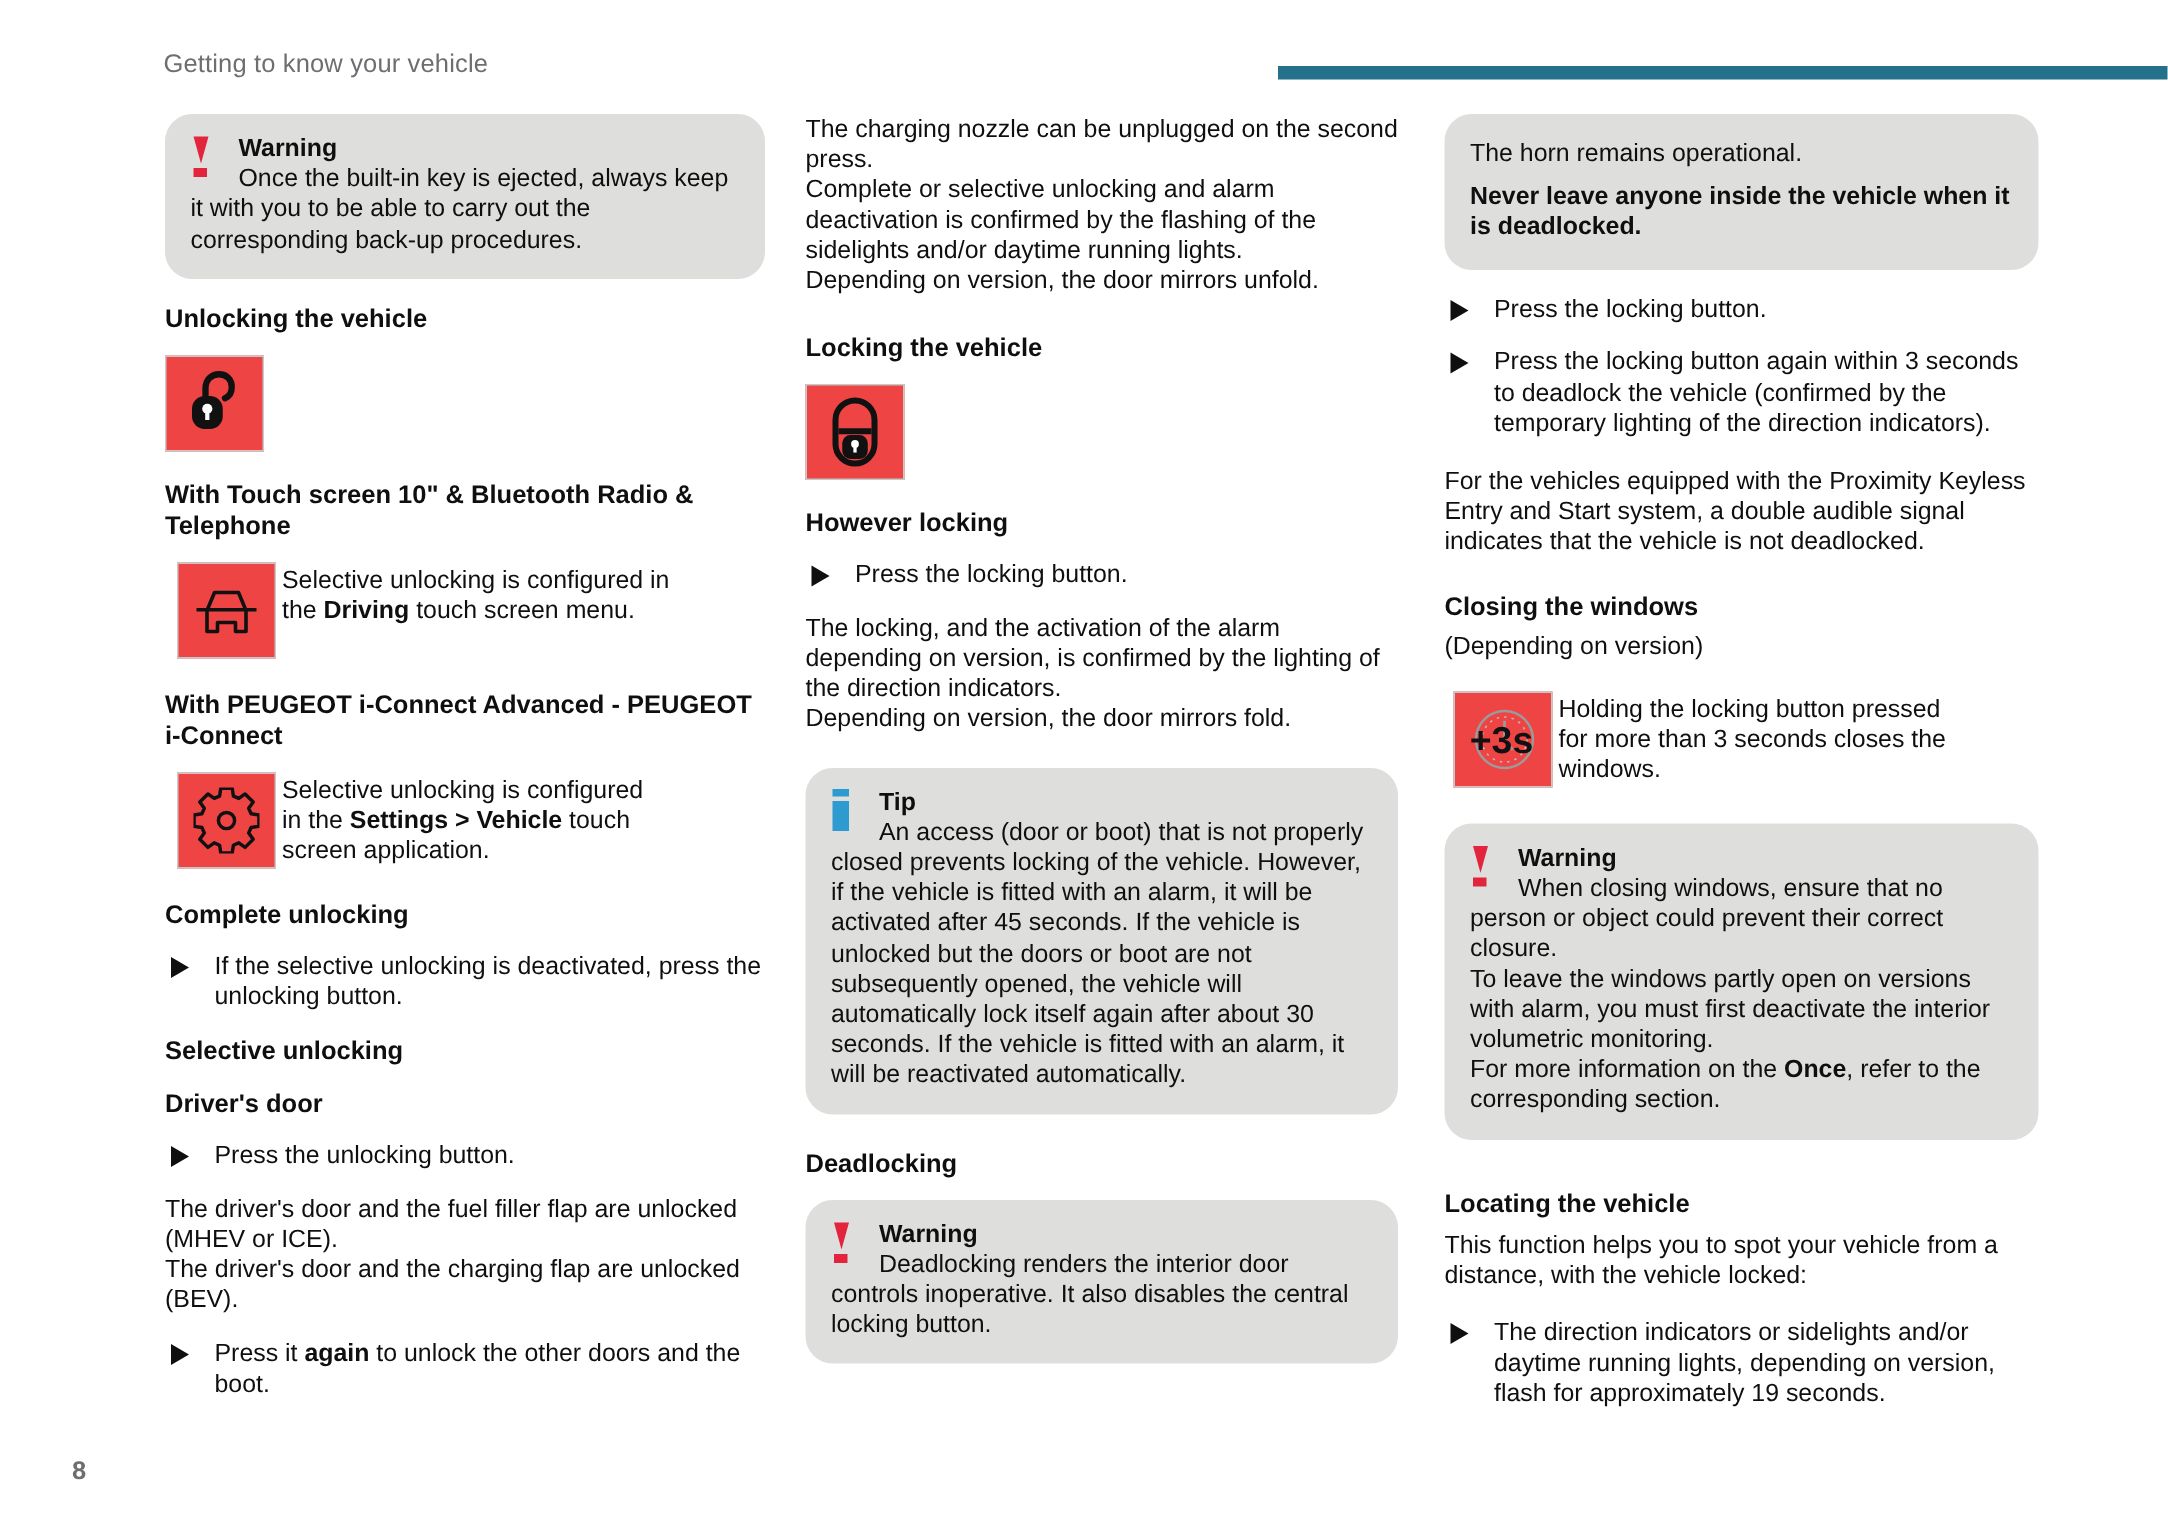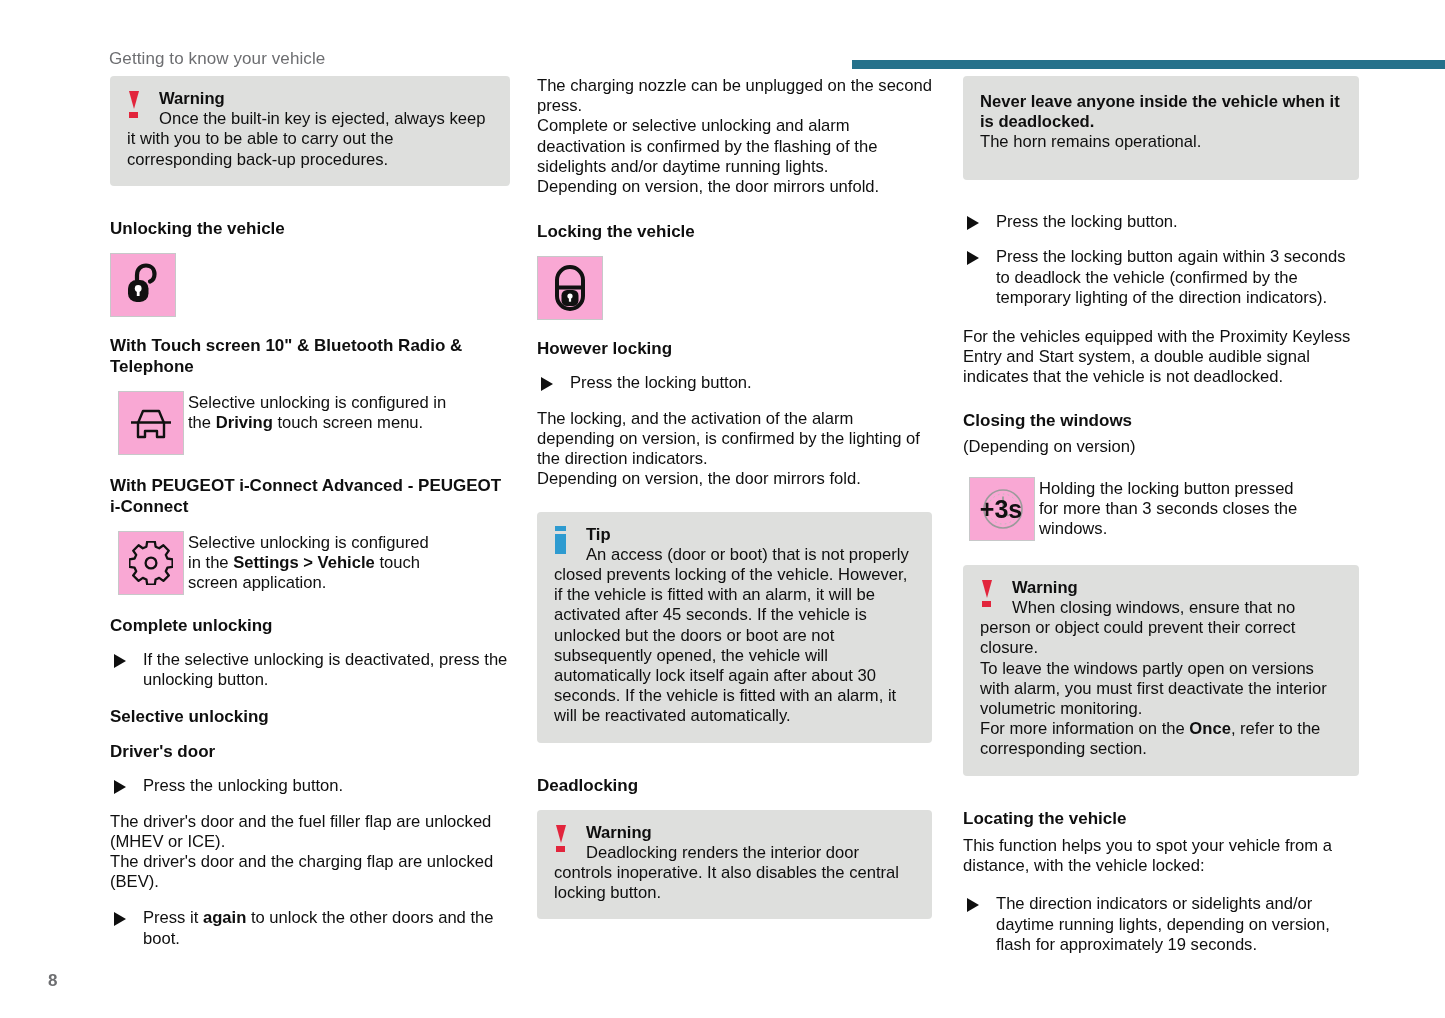--- a/index.html
+++ b/index.html
@@ -12,21 +12,21 @@
     height: 1018px;
     font-family: "Liberation Sans", sans-serif;
     color: #0f0f0f;
     position: relative;
     overflow: hidden;
   }
 
   
   .header {
     position: absolute;
-    left: 0; top: 16px;
+    left: 0; top: 0;
     width: 1315px;
     height: 70px;
   }
   .header-title {
     position: absolute;
     left: 109px;
     top: 33px;
     font-size: 17px;
     color: #6d6e71;
     letter-spacing: 0.1px;
@@ -102,23 +102,23 @@
     top: 4px;
     width: 0; height: 0;
     border-left: 12px solid #0f0f0f;
     border-top: 7.5px solid transparent;
     border-bottom: 7.5px solid transparent;
   }
 
   
   .note {
     background: #dedfdd;
-    border-radius: 4px;
+    border-radius: 18px;
     padding: 13px 17px 16px 17px;
-    margin-bottom: 32px;
+    margin-bottom: 16px;
     position: relative;
   }
   .note .note-title {
     font-size: 16.6px;
     font-weight: bold;
     line-height: 20.2px;
     margin: 0 0 0 32px;
   }
   .note .note-body {
     font-size: 16.6px;
@@ -174,21 +174,21 @@
     width: 11px; height: 20px;
     background: #2e9bd0;
   }
 
   
   .picto {
     width: 66px;
     height: 64px;
     border: 1px solid #c7c8c9;
     box-sizing: border-box;
-    background: #f9a8d4;
+    background: #ef4444;
     display: flex;
     align-items: center;
     justify-content: center;
     flex: 0 0 auto;
   }
   .picto-standalone { margin-bottom: 18px; }
   .picto-row {
     display: flex;
     align-items: flex-start;
     gap: 4px;
@@ -336,22 +336,22 @@
       </span>
       <p class="note-title">Warning</p>
       <p class="note-body"><span class="indent-lead"></span><span>Deadlocking renders the interior door controls inoperative. It also disables the central locking button.</span></p>
     </div>
 
   </div>
 
   <div class="col col-3">
 
     <div class="note plain" style="padding:16px 17px 18px 17px">
+      <p class="note-body" style="margin-bottom:9px">The horn remains operational.</p>
       <p class="note-body" style="font-weight:bold">Never leave anyone inside the vehicle when it is deadlocked.</p>
-      <p class="note-body" style="margin-bottom:9px">The horn remains operational.</p>
     </div>
 
     <div class="bullet">
       <span class="tri"></span>
       <span>Press the locking button.</span>
     </div>
 
     <div class="bullet" style="margin-bottom:18px">
       <span class="tri"></span>
       <span>Press the locking button again within 3 seconds to deadlock the vehicle (confirmed by the temporary lighting of the direction indicators).</span>

